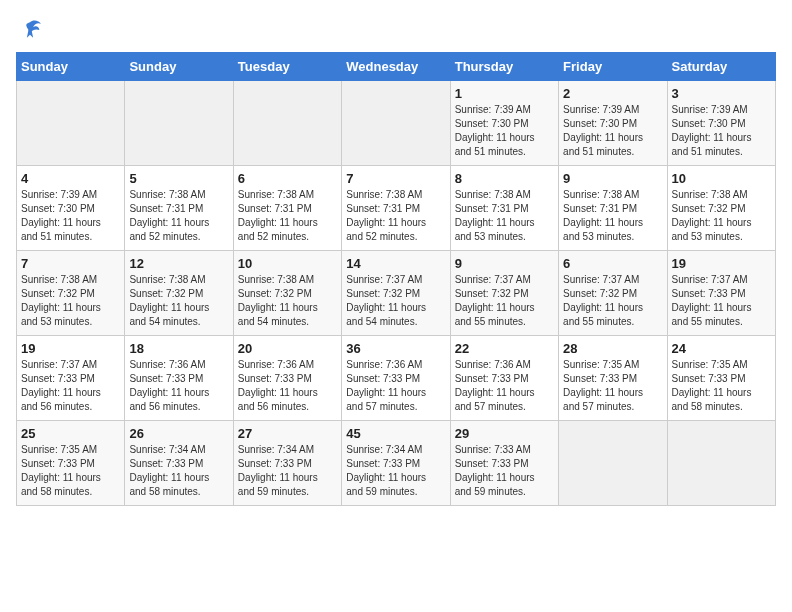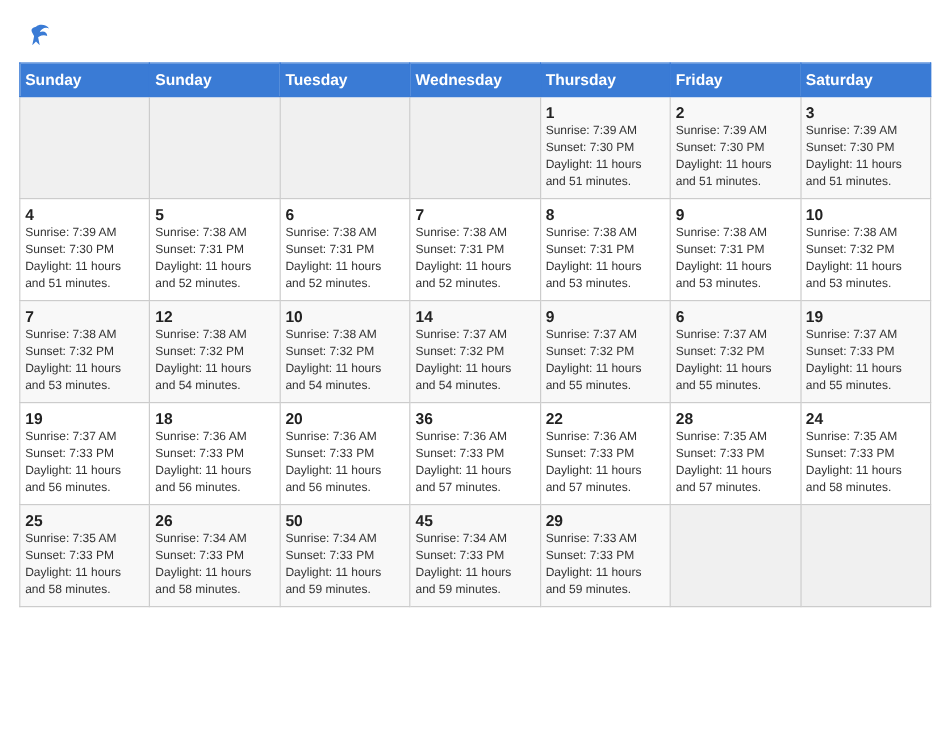--- a/index.html
+++ b/index.html
@@ -222,21 +222,21 @@
       <tr>
         <td>
           <span class="day-number">25</span>
           <div class="day-info">Sunrise: 7:35 AM<br>Sunset: 7:33 PM<br>Daylight: 11 hours<br>and 58 minutes.</div>
         </td>
         <td>
           <span class="day-number">26</span>
           <div class="day-info">Sunrise: 7:34 AM<br>Sunset: 7:33 PM<br>Daylight: 11 hours<br>and 58 minutes.</div>
         </td>
         <td>
-          <span class="day-number">50</span>
+          <span class="day-number">27</span>
           <div class="day-info">Sunrise: 7:34 AM<br>Sunset: 7:33 PM<br>Daylight: 11 hours<br>and 59 minutes.</div>
         </td>
         <td>
           <span class="day-number">45</span>
           <div class="day-info">Sunrise: 7:34 AM<br>Sunset: 7:33 PM<br>Daylight: 11 hours<br>and 59 minutes.</div>
         </td>
         <td>
           <span class="day-number">29</span>
           <div class="day-info">Sunrise: 7:33 AM<br>Sunset: 7:33 PM<br>Daylight: 11 hours<br>and 59 minutes.</div>
         </td>

